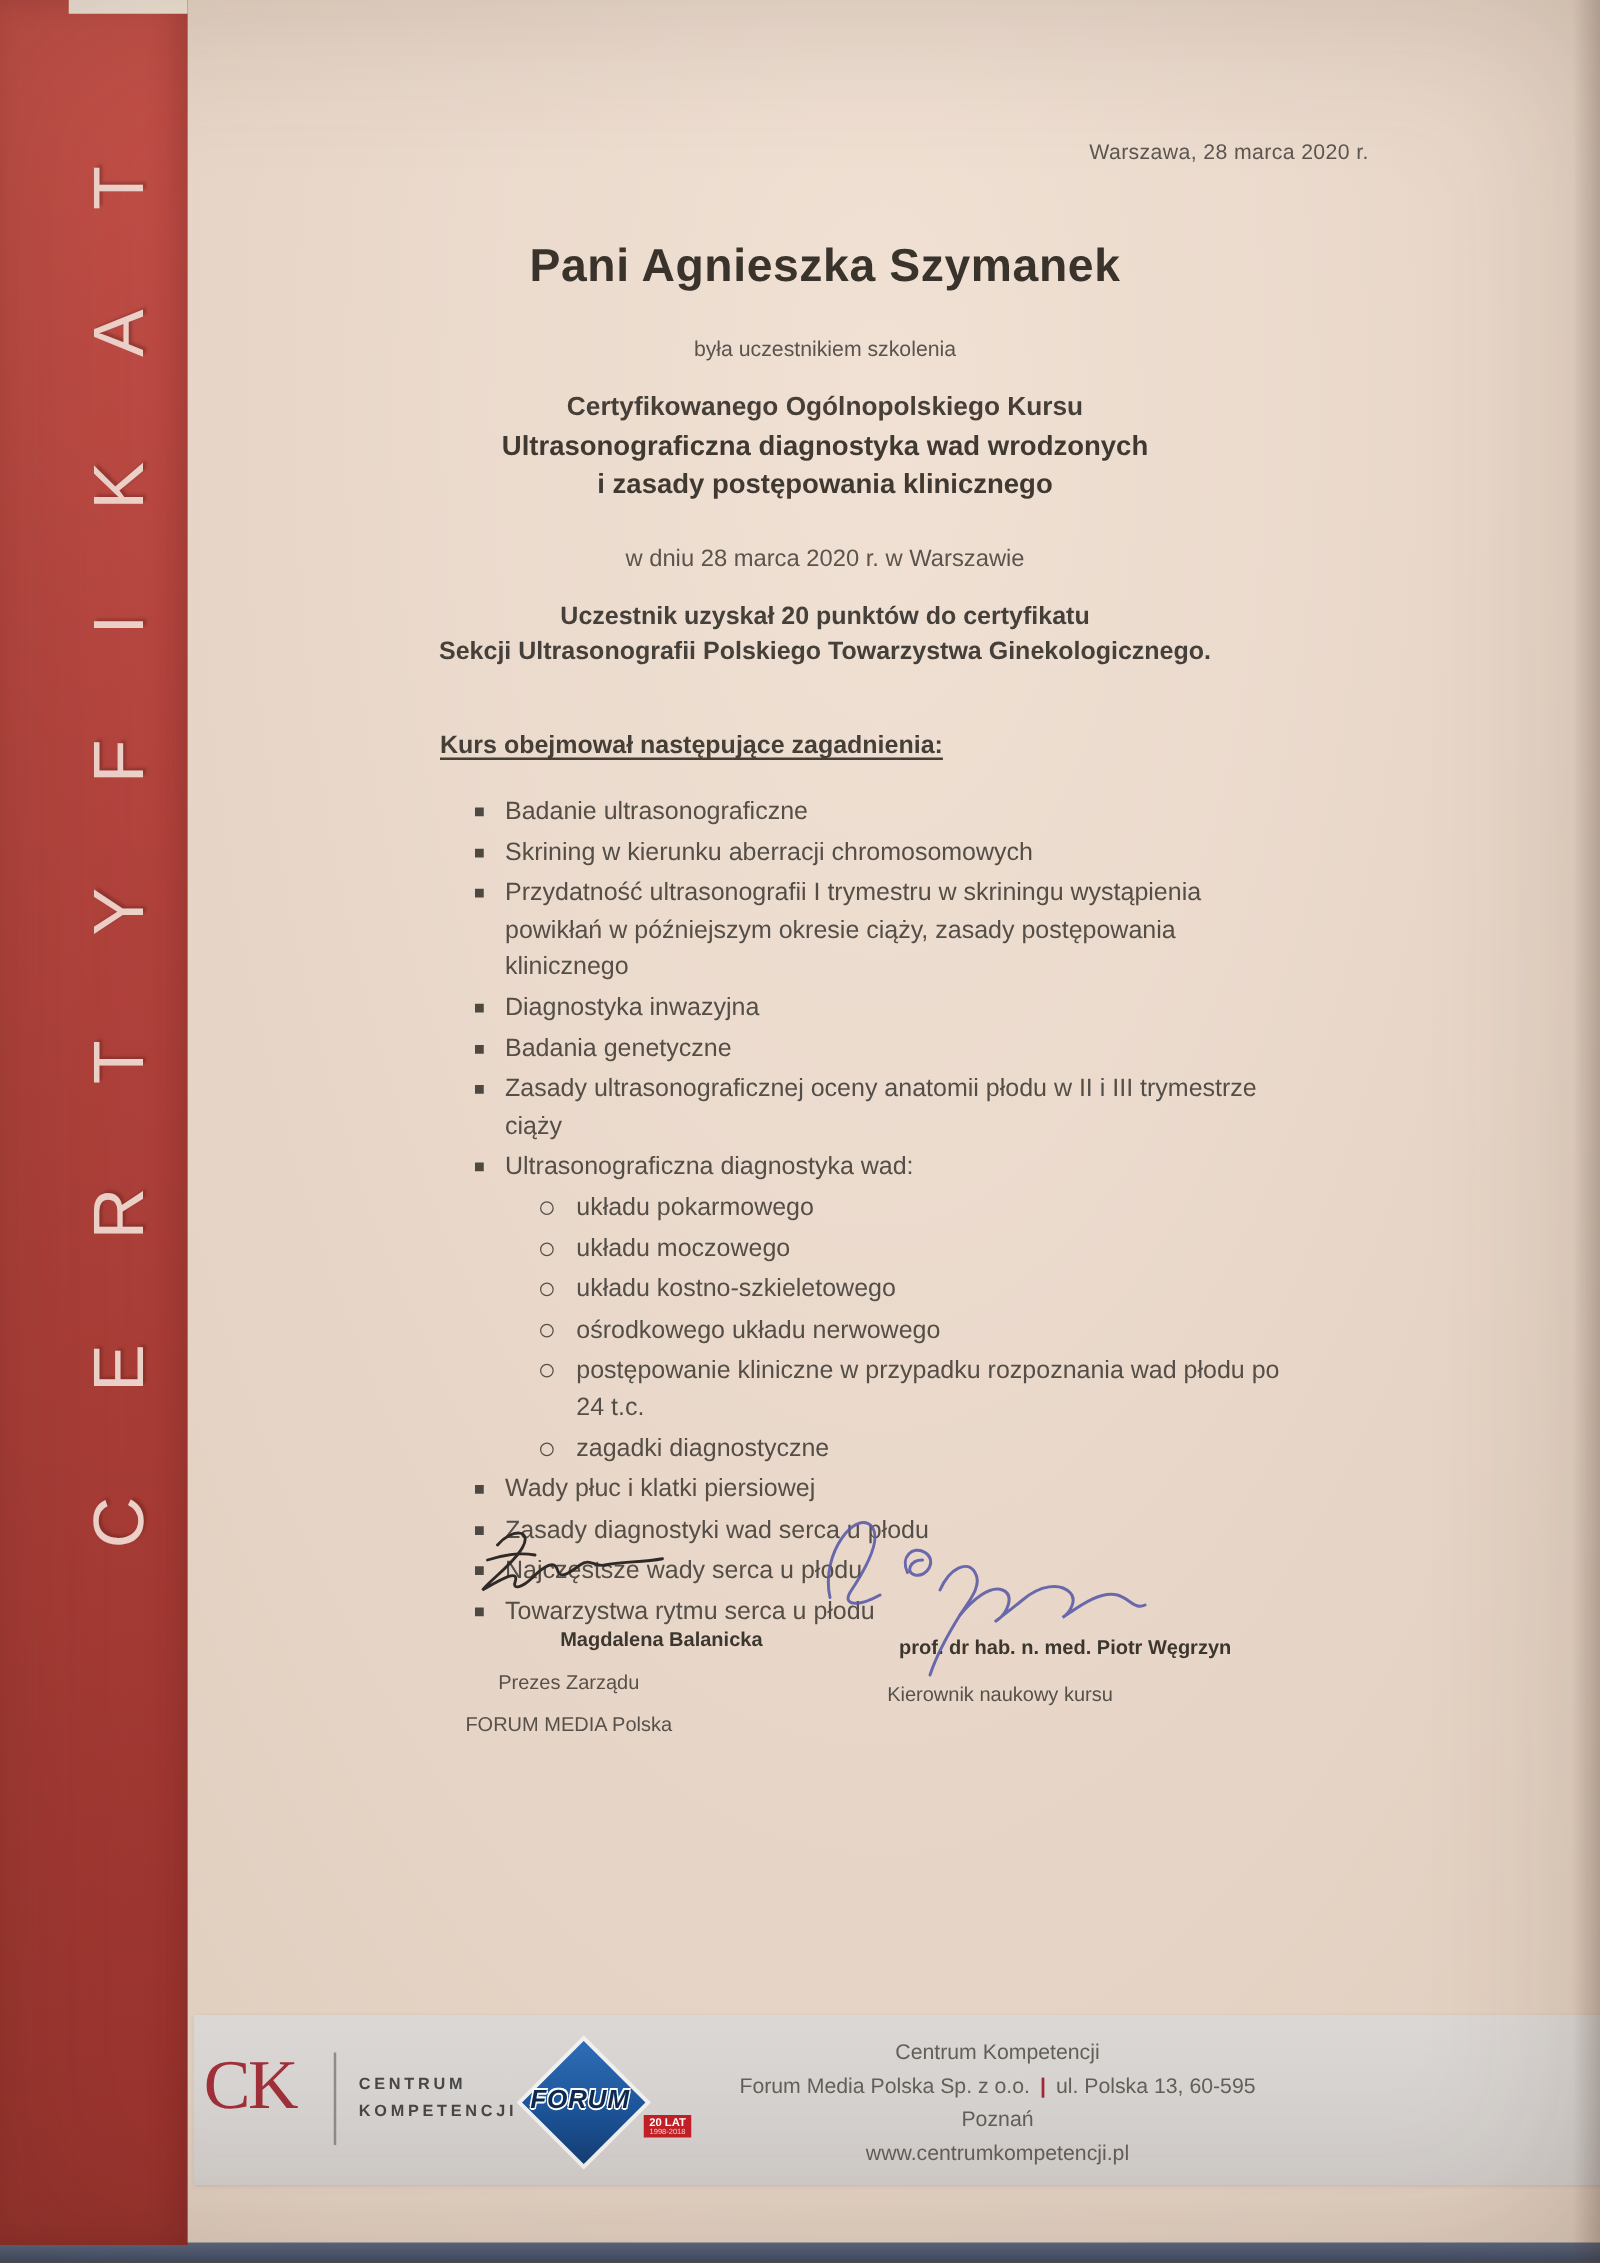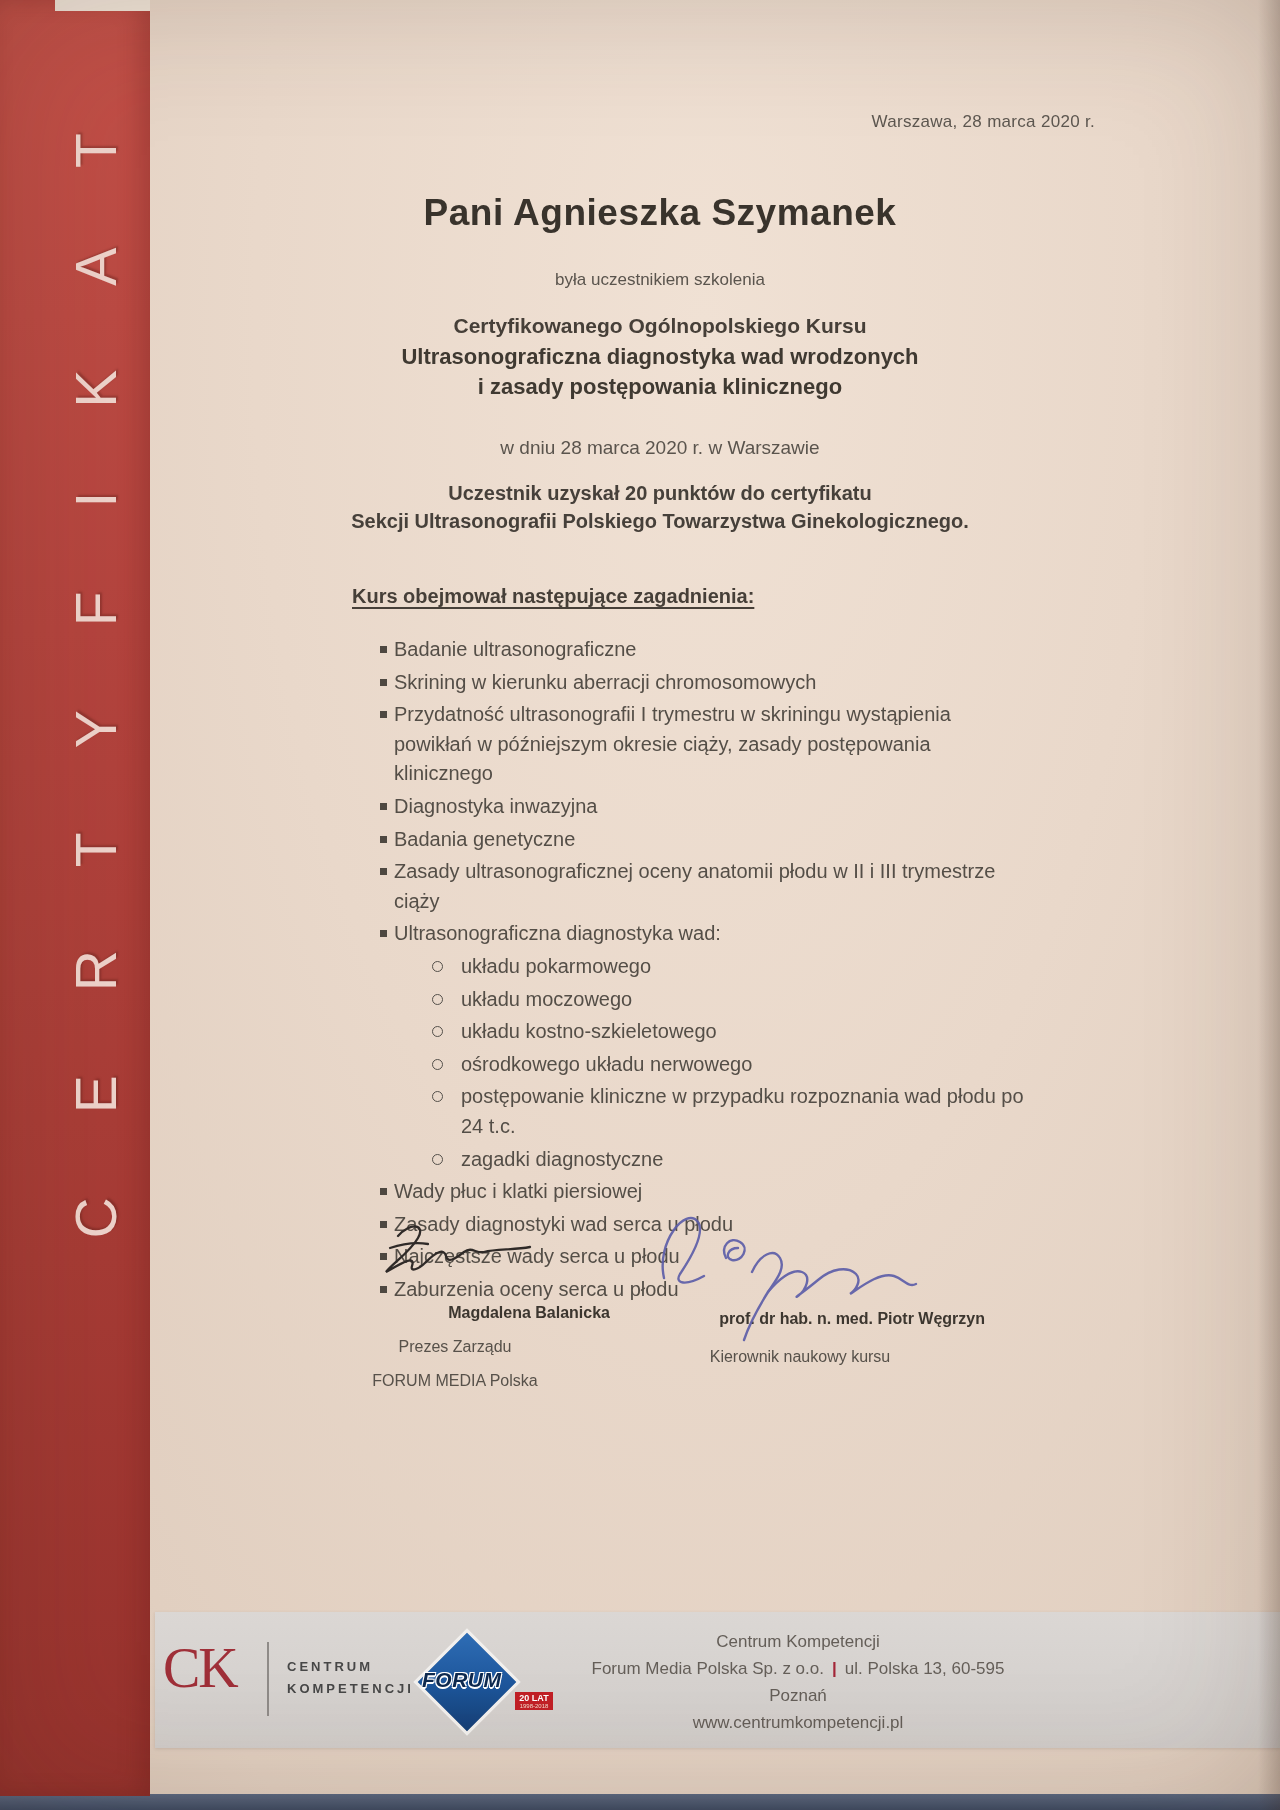--- a/index.html
+++ b/index.html
@@ -29,36 +29,36 @@
   .attendance{top:270px;font-size:17px;color:#5a544d;}
   .course-prefix{top:314px;font-size:21px;font-weight:bold;color:#463f38;}
   .course-l1{top:344px;font-size:22px;font-weight:bold;color:#3f3931;}
   .course-l2{top:374px;font-size:22px;font-weight:bold;color:#3f3931;text-align:center;}
   .event-line{top:437px;font-size:19px;color:#5a544d;}
   .points1{top:482px;font-size:20px;font-weight:bold;color:#46403a;}
   .points2{top:510px;font-size:20px;font-weight:bold;color:#46403a;}
   .topics-heading{position:absolute;left:352px;top:585px;font-size:20px;font-weight:bold;color:#463f38;
     text-decoration:underline;text-underline-offset:4px;text-decoration-thickness:2px;}
   .topics-list{position:absolute;left:380px;top:632px;width:648px;font-size:20px;color:#544e47;line-height:1.48;}
-  .topic{display:flex;gap:7px;margin:3px 0;}
+  .topic{display:flex;gap:17px;margin:3px 0;}
   .sq{flex:none;width:7px;height:7px;background:#4e4841;margin-top:11px;}
   .subtopic{display:flex;gap:18px;margin:3px 0 3px 52px;}
   .cir{flex:none;width:9px;height:9px;border:1.5px solid #54504a;border-radius:50%;margin-top:9px;}
   .sig-name{position:absolute;text-align:right;font-size:16px;font-weight:bold;color:#3c362f;}
   .sig-role{position:absolute;text-align:center;font-size:16px;color:#57514a;}
   .sig-svg{position:absolute;z-index:6;}
   .footer{position:absolute;left:155px;right:0;top:1612px;height:136px;z-index:8;
     background:linear-gradient(#dbd7d4,#d1cdca);box-shadow:0 1px 3px rgba(80,60,45,.15);}
   .ck-logo{position:absolute;left:8px;top:24px;font-family:"Liberation Serif",serif;font-size:56px;color:#9f2f38;letter-spacing:-2px;}
   .ck-divider{position:absolute;left:112px;top:30px;width:2px;height:74px;background:#8f8b88;}
   .ck-name{position:absolute;left:132px;top:44px;font-size:13px;font-weight:bold;letter-spacing:3px;color:#474747;line-height:22px;}
   .forum{position:absolute;left:256px;top:14px;width:106px;height:108px;}
   .forum .diamond{position:absolute;left:18px;top:18px;width:70px;height:70px;transform:rotate(45deg);
     background:linear-gradient(135deg,#2e6db5 0%,#1d559a 55%,#153f75 100%);border:3px solid #f2f0ee;}
-  .forum .word{position:absolute;left:11px;top:42px;width:106px;
+  .forum .word{position:absolute;left:0;top:42px;width:106px;text-align:center;
     font-size:21px;font-weight:900;font-style:italic;color:#0e2a50;letter-spacing:.5px;
     text-shadow:-1px -1px 0 #fff,1px -1px 0 #fff,-1px 1px 0 #fff,1px 1px 0 #fff,0 2px 0 #fff;}
   .forum .badge{position:absolute;left:56px;top:66px;width:38px;height:18px;background:#c22026;
     color:#fff;font-size:9px;font-weight:bold;text-align:center;line-height:12px;z-index:3;margin-left:48px;}
   .forum .badge small{display:block;font-size:6px;font-weight:normal;line-height:5px;color:#f3d9c9;}
   .footer-text{position:absolute;left:408px;width:470px;top:16px;text-align:center;color:#645e58;font-size:17px;line-height:27px;}
   .footer-sep{color:#a32638;font-weight:bold;padding:0 8px;}
   .website{color:#645e58;}
 </style>
 </head>
@@ -148,21 +148,21 @@
       <div class="topic">
         <span class="sq"></span>
         <span class="tl">Zasady diagnostyki wad serca u płodu</span>
       </div>
       <div class="topic">
         <span class="sq"></span>
         <span class="tl">Najczęstsze wady serca u płodu</span>
       </div>
       <div class="topic">
         <span class="sq"></span>
-        <span class="tl">Zaburzenia oceny serca u płodu</span>
+        <span class="tl">Towarzystwa rytmu serca u płodu</span>
       </div>
     </div>
 
   <svg class="sig-svg" style="left:372px;top:1214px;" width="180" height="84" viewBox="0 0 180 84">
     <g fill="none" stroke="#2f2a28" stroke-width="2.3" stroke-linecap="round">
       <path d="M26,22 C38,8 54,10 46,24 C38,38 20,50 14,58 C28,50 44,40 40,52 C38,58 46,56 54,48"></path>
       <path d="M18,34 C30,30 44,28 56,30"></path>
       <path d="M54,48 C64,38 72,34 74,42 C76,50 84,44 92,38 C100,32 104,40 112,38 C124,35 142,36 158,33"></path>
     </g>
   </svg>

